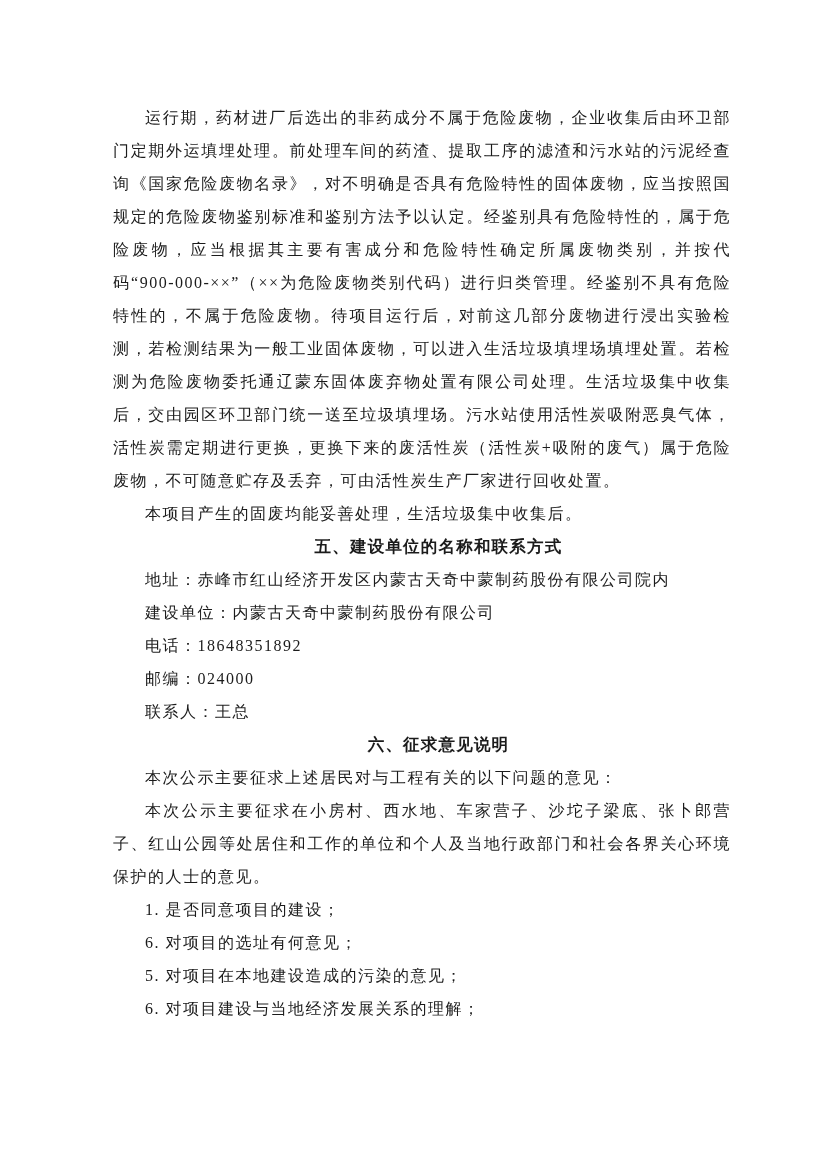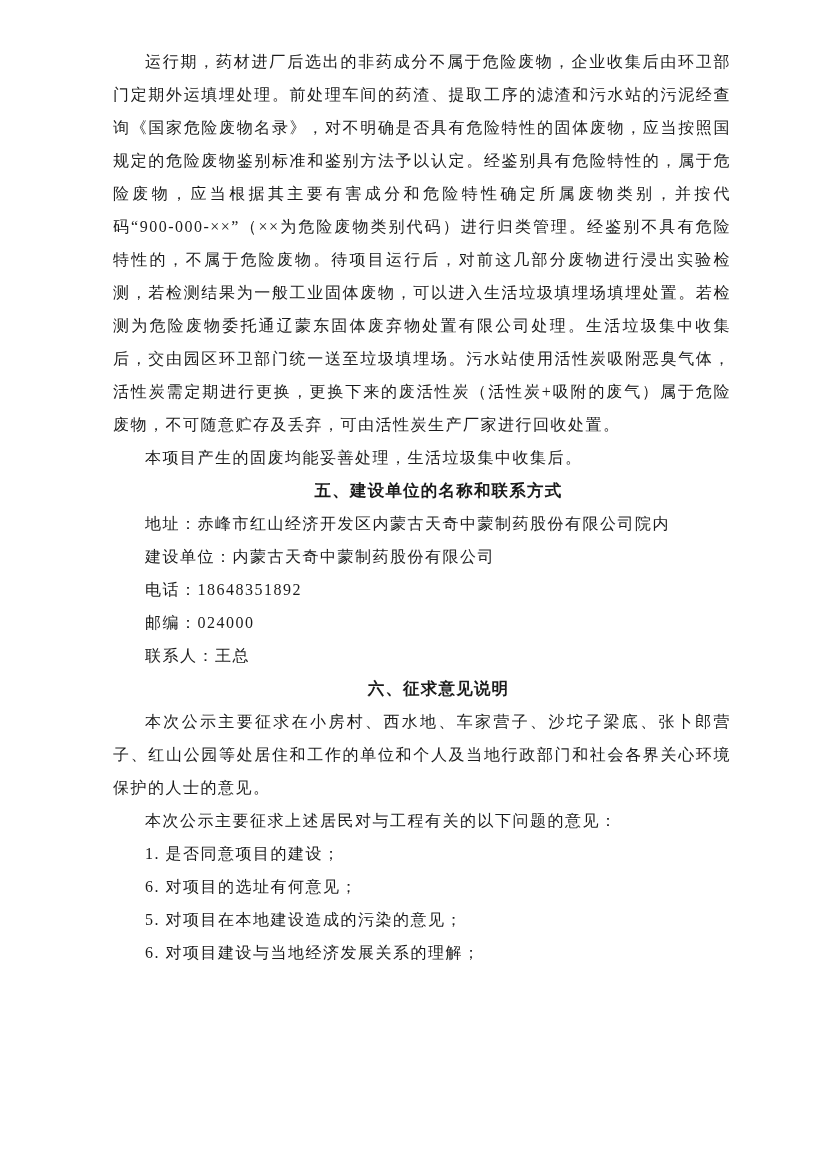--- a/index.html
+++ b/index.html
@@ -11,21 +11,21 @@
     width: 827px;
     height: 1169px;
     overflow: hidden;
     font-family: "Liberation Serif", "DejaVu Serif", serif;
     color: #1b1b1b;
   }
   .page {
     box-sizing: border-box;
     width: 827px;
     height: 1169px;
-    padding: 45px 96px 40px 113px;
+    padding: 101px 96px 40px 113px;
     background: #ffffff;
   }
   .content {
     width: 618px;
     font-size: 16px;
     line-height: 33px;
     letter-spacing: 1.5px;
     text-align: justify;
   }
   p, h2 {
@@ -65,23 +65,23 @@
     <p class="line"><span>建设单位：</span><span>内蒙古天奇中蒙制药股份有限公司</span></p>
 
     <p class="line"><span>电话：</span><span>18648351892</span></p>
 
     <p class="line"><span>邮编：</span><span>024000</span></p>
 
     <p class="line"><span>联系人：</span><span>王总</span></p>
 
     <h2 class="heading">六、征求意见说明</h2>
 
+    <p class="para">本次公示主要征求上述居民对与工程有关的以下问题的意见：</p>
+
     <p class="para">本次公示主要征求在小房村、西水地、车家营子、沙坨子梁底、张卜郎营子、红山公园等处居住和工作的单位和个人及当地行政部门和社会各界关心环境保护的人士的意见。</p>
-
-    <p class="para">本次公示主要征求上述居民对与工程有关的以下问题的意见：</p>
 
     <p class="line">1. 是否同意项目的建设；</p>
     <p class="line">6. 对项目的选址有何意见；</p>
     <p class="line">5. 对项目在本地建设造成的污染的意见；</p>
     <p class="line">6. 对项目建设与当地经济发展关系的理解；</p>
 
   </div>
 </div>
 
 </body></html>

